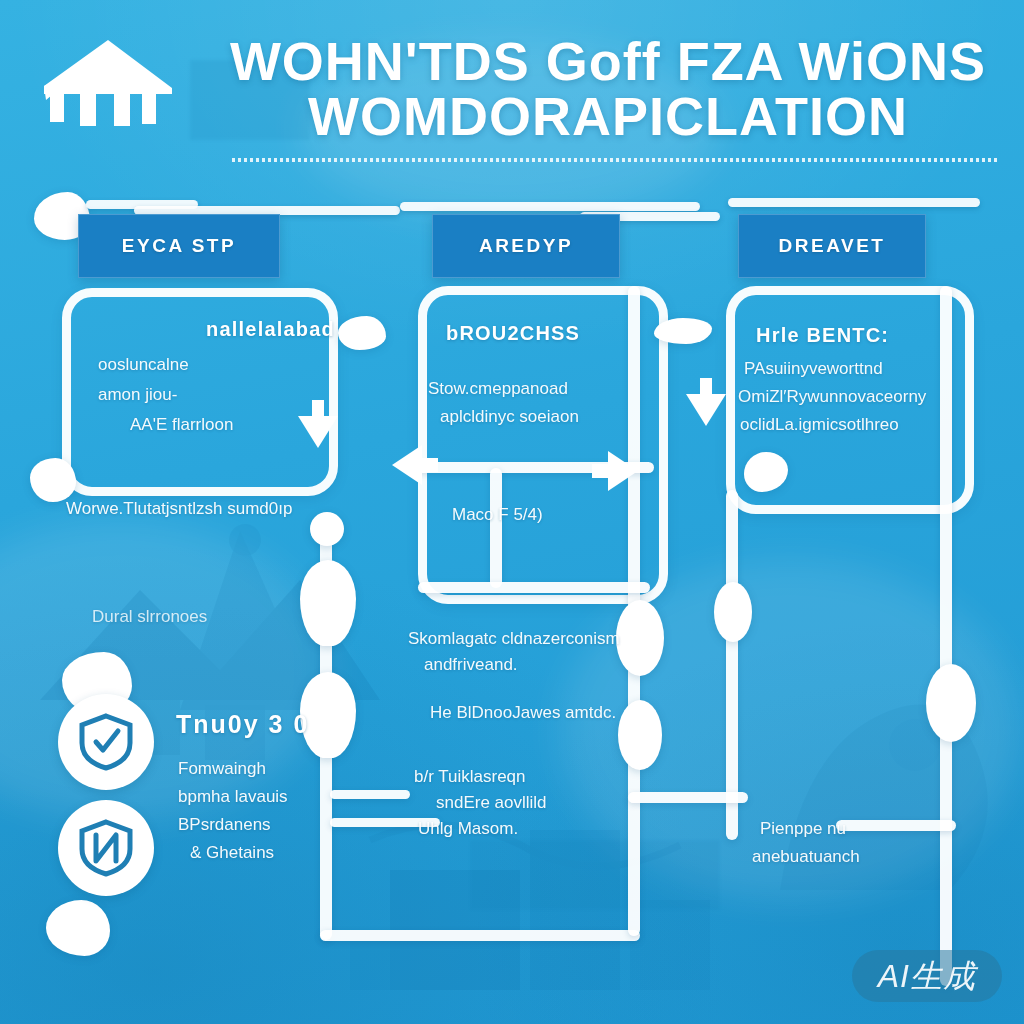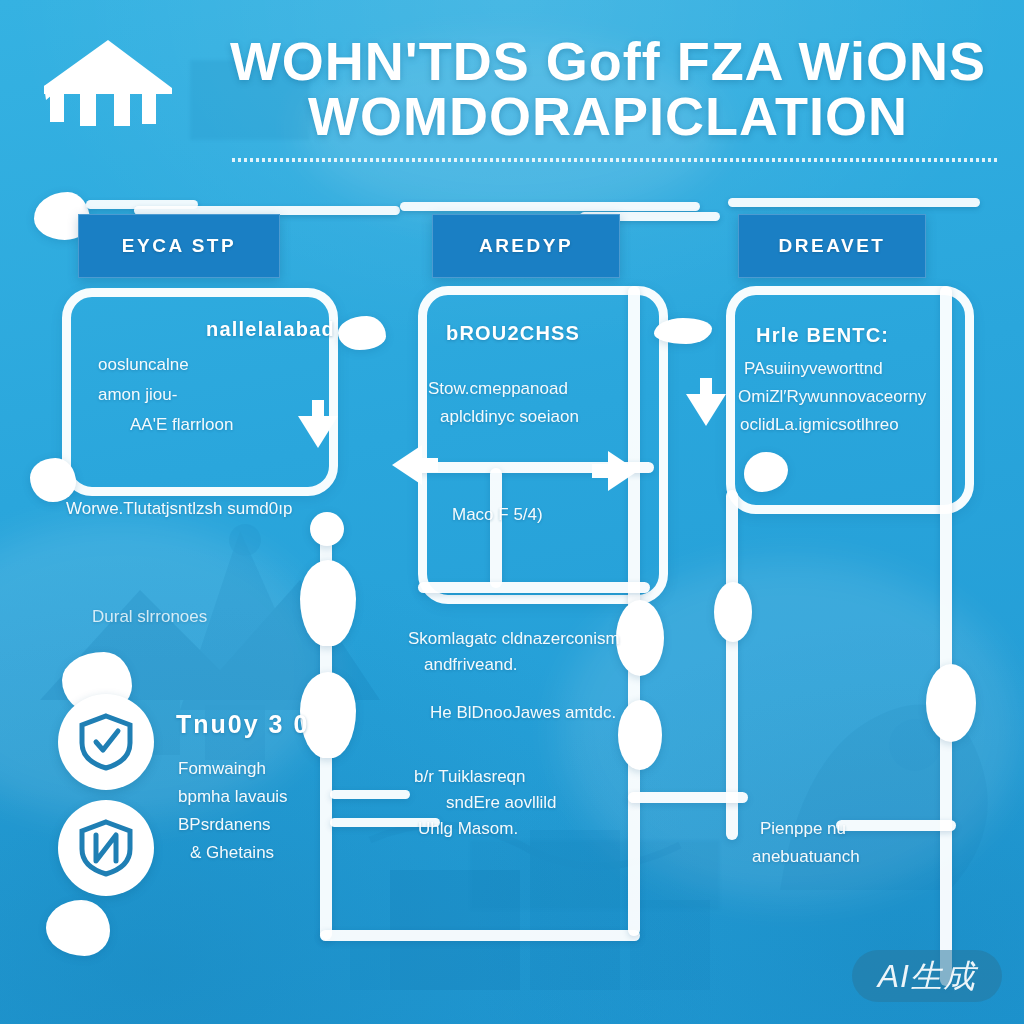--- a/index.html
+++ b/index.html
@@ -326,21 +326,21 @@
 
   <div class="txt txt-head" style="left:446px; top:318px; width:200px;">bROU2CHSS</div>
   <div class="txt txt-body" style="left:428px; top:376px; width:220px;">Stow.cmeppanoad</div>
   <div class="txt txt-body" style="left:440px; top:404px; width:210px;">aplcldinyc soeiaon</div>
   <div class="txt txt-body" style="left:452px; top:502px; width:200px;">Maco F 5/4)</div>
 
   <div class="txt txt-body" style="left:408px; top:626px; width:240px;">Skomlagatc cldnazerconism</div>
   <div class="txt txt-body" style="left:424px; top:652px; width:230px;">andfriveand.</div>
   <div class="txt txt-body" style="left:430px; top:700px; width:240px;">He BlDnooJawes amtdc.</div>
   <div class="txt txt-body" style="left:414px; top:764px; width:240px;">b/r Tuiklasreqn</div>
-  <div class="txt txt-body" style="left:436px; top:790px; width:220px;margin-left:10px;">sndEre aovllild</div>
+  <div class="txt txt-body" style="left:436px; top:790px; width:220px;">sndEre aovllild</div>
   <div class="txt txt-body" style="left:418px; top:816px; width:230px;">Uhlg Masom.</div>
 
   <div class="txt txt-head" style="left:756px; top:320px; width:210px;">Hrle BENTC:</div>
   <div class="txt txt-body" style="left:744px; top:356px; width:220px;">PAsuiinyveworttnd</div>
   <div class="txt txt-body" style="left:738px; top:384px; width:230px;">OmiZl′Rywunnovaceorny</div>
   <div class="txt txt-body" style="left:740px; top:412px; width:230px;">oclidLa.igmicsotlhreo</div>
 
   <div class="txt txt-body" style="left:760px; top:816px; width:200px;">Pienppe nu</div>
   <div class="txt txt-body" style="left:752px; top:844px; width:210px;">anebuatuanch</div>
 

